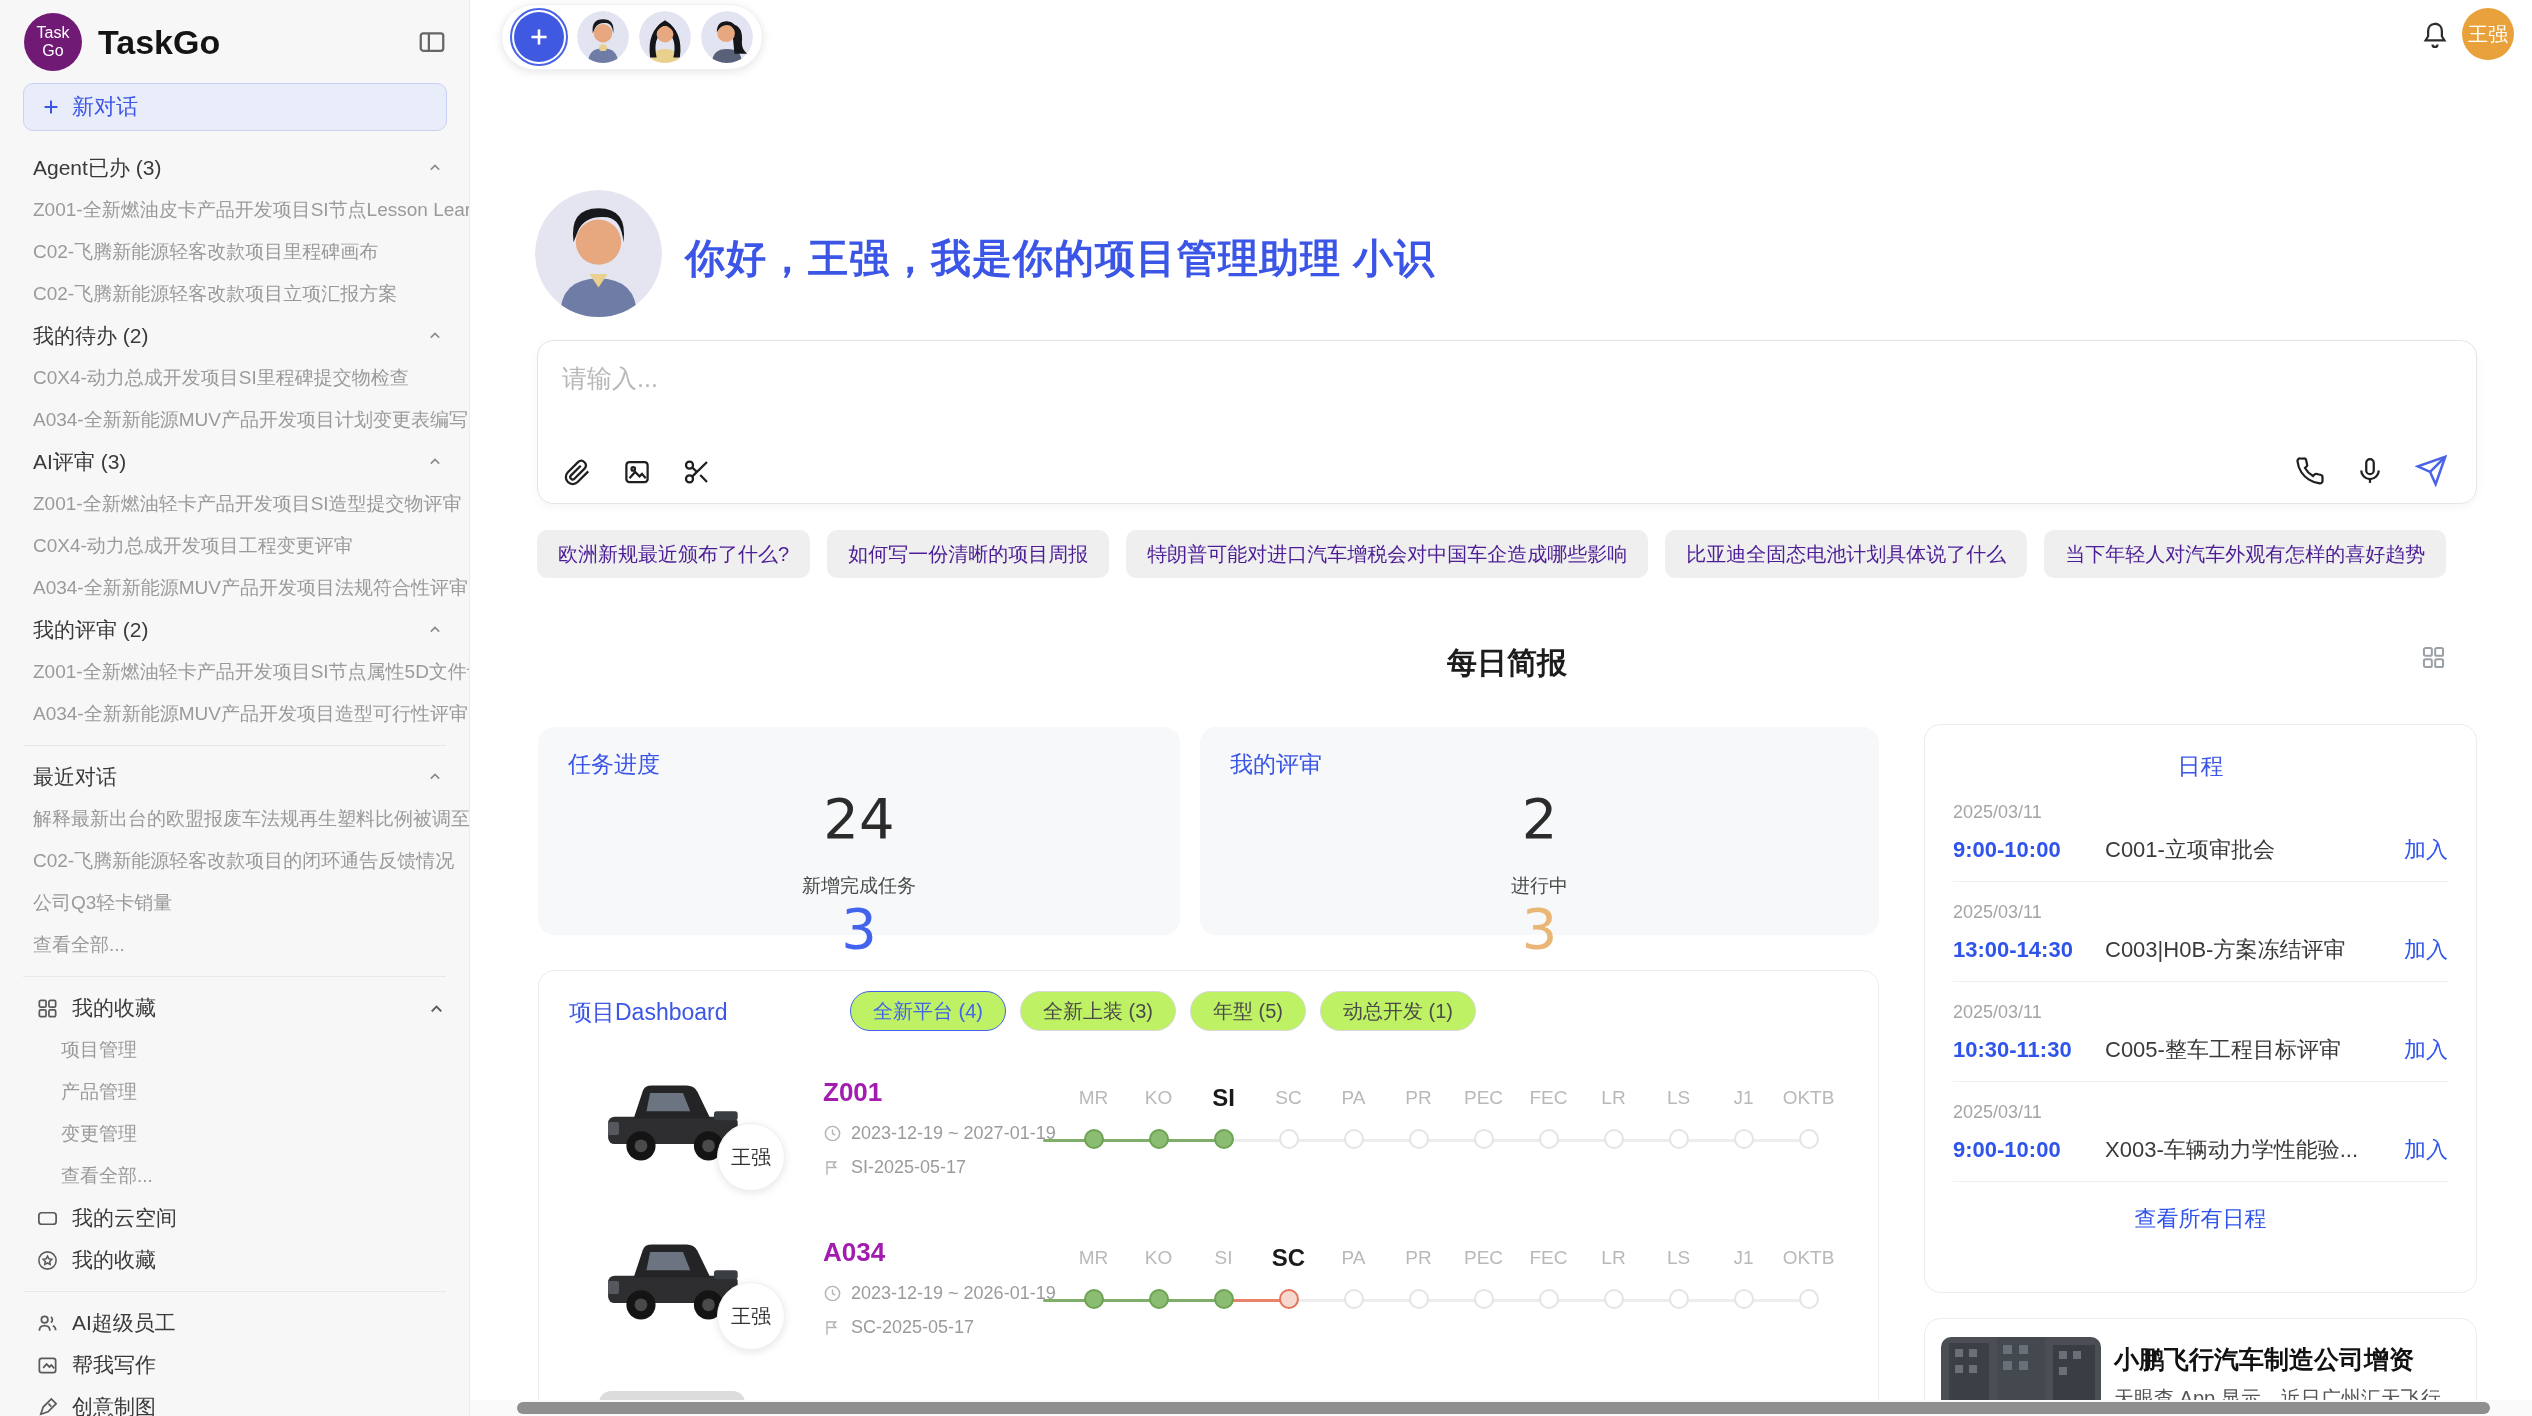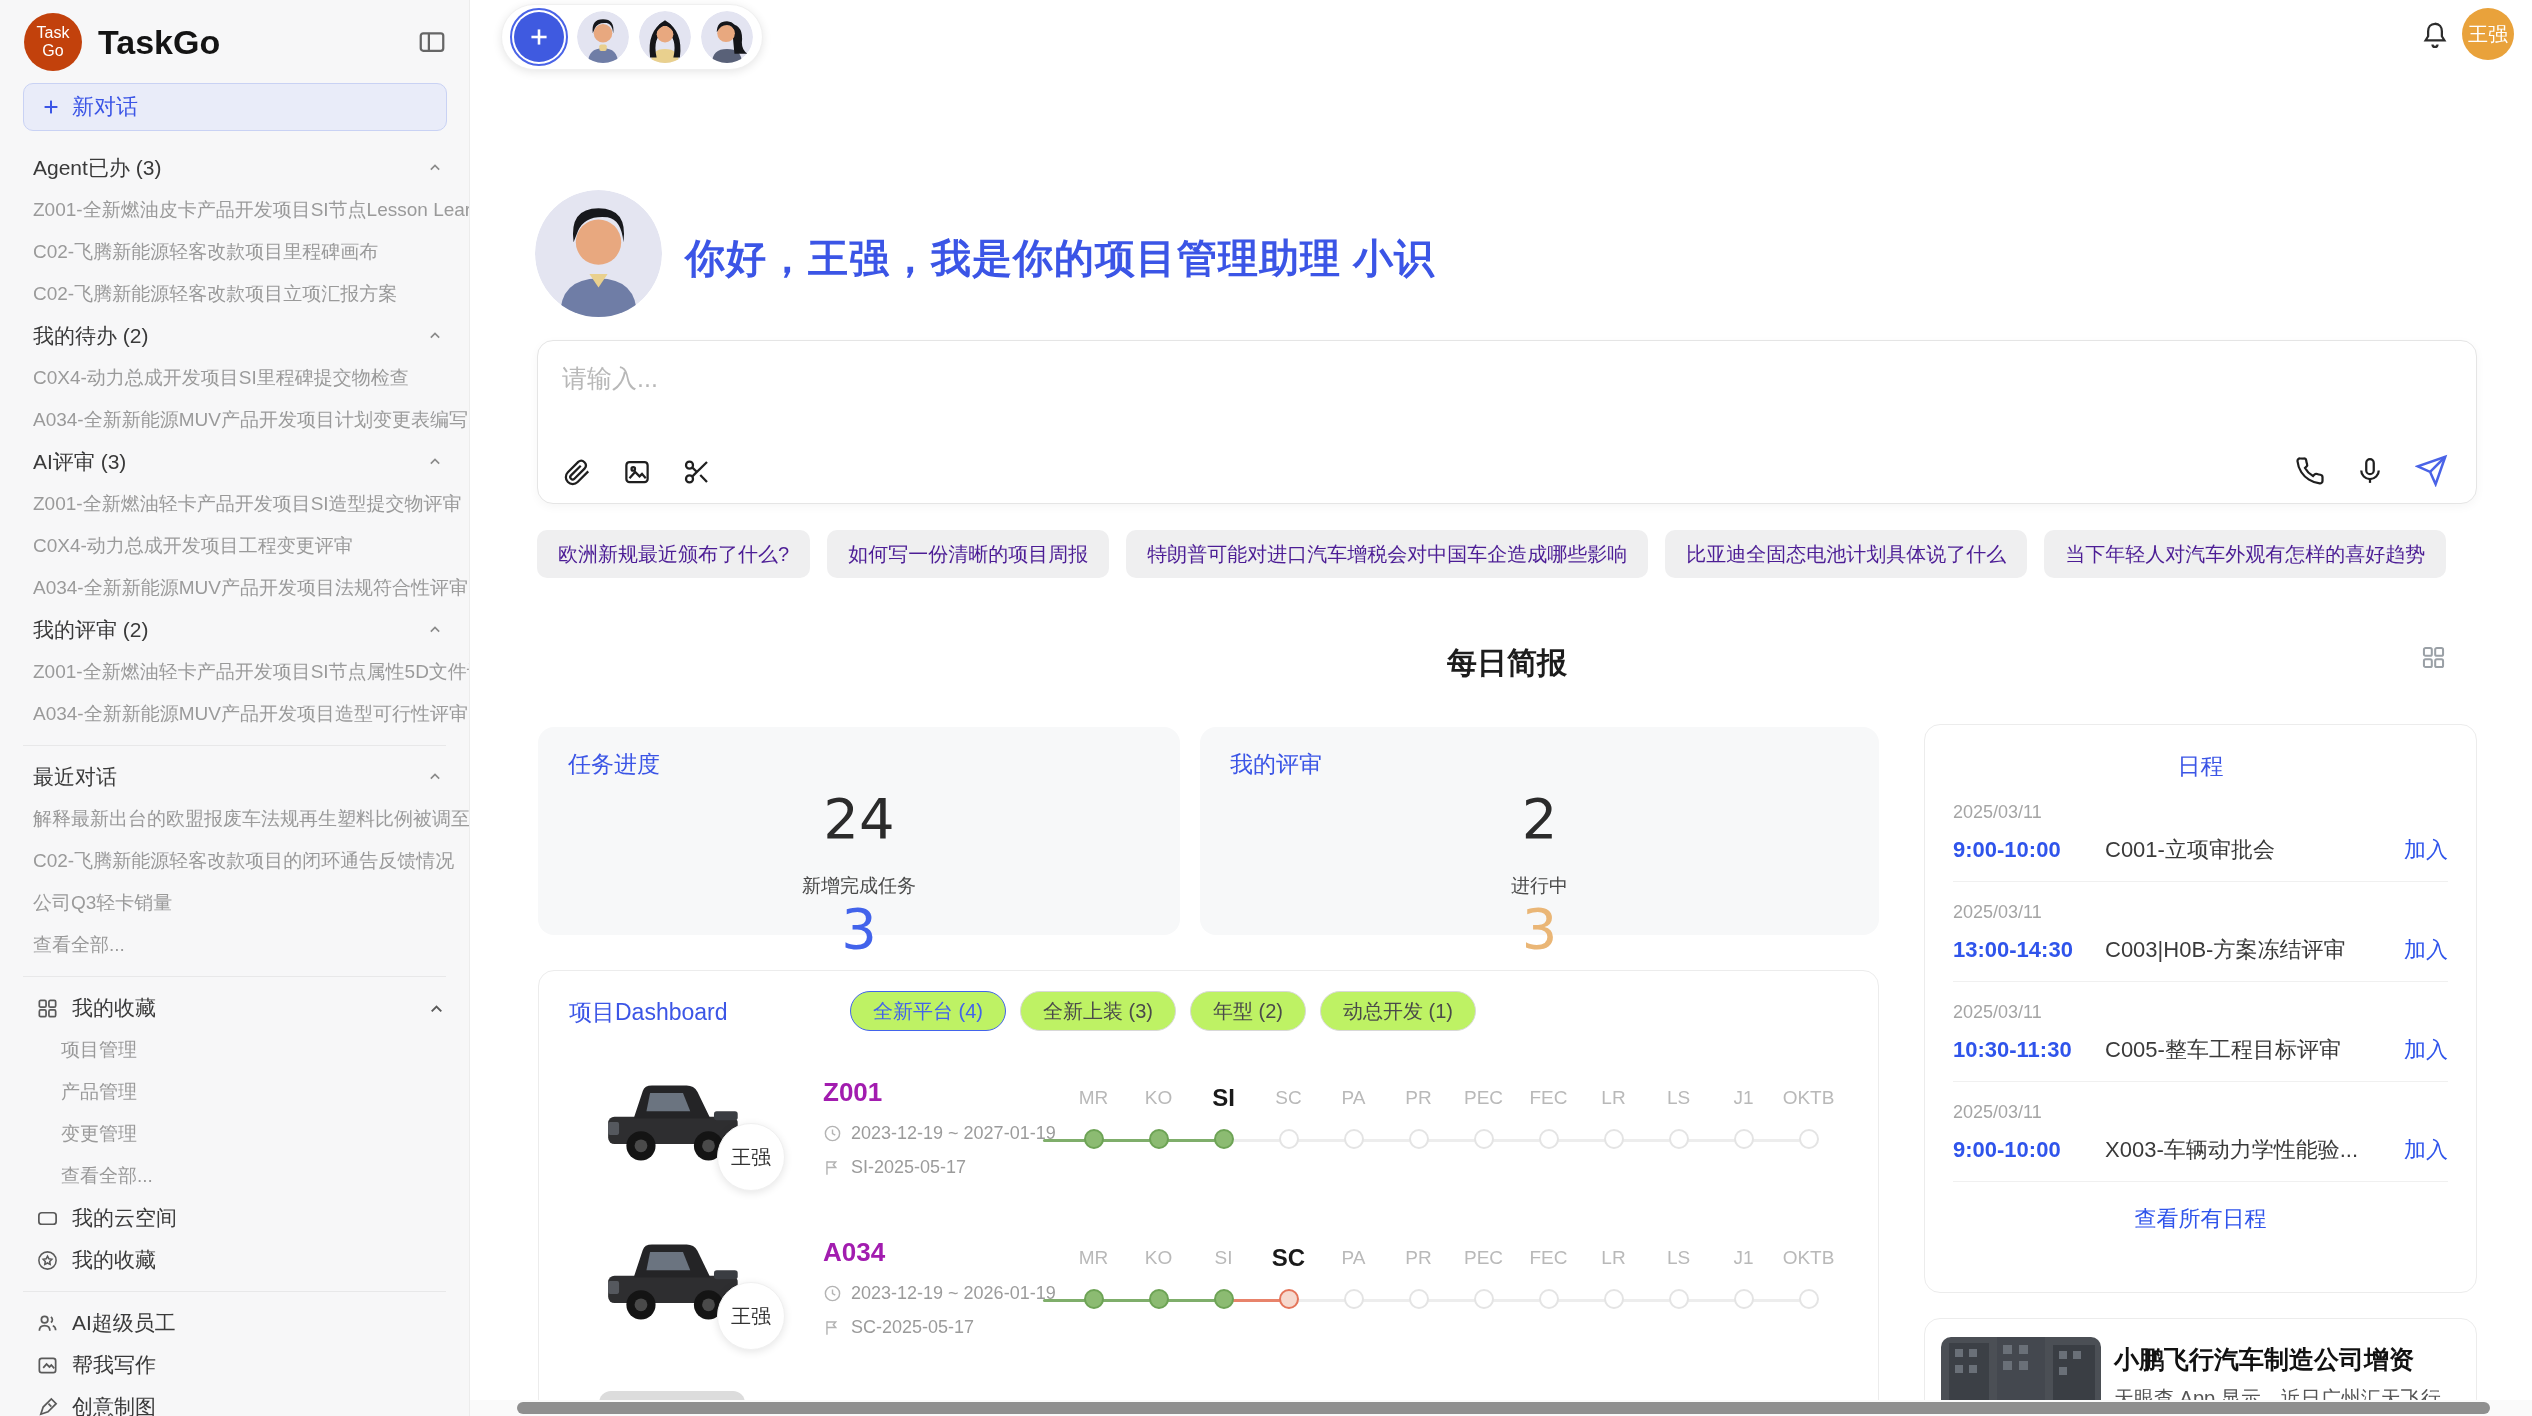--- a/index.html
+++ b/index.html
@@ -2,21 +2,21 @@
 <html><head>
 <meta charset="utf-8">
 <style>
   * { margin:0; padding:0; box-sizing:border-box; }
   body { font-family:"Liberation Sans","DejaVu Sans",sans-serif; background:#fff; }
   .screen { position:relative; width:2532px; height:1416px; overflow:hidden; background:#fff; }
 
   
   .sidebar { position:absolute; left:0; top:0; width:470px; height:1416px; background:#f7f7f8; border-right:1px solid #ececec; }
   .side-head { display:flex; align-items:center; padding:13px 22px 10px 24px; }
-  .logo { width:58px; height:58px; border-radius:50%; background:#c2410c; color:#fff; display:flex; flex-direction:column; align-items:center; justify-content:center; font-size:16px; line-height:18px; }
+  .logo { width:58px; height:58px; border-radius:50%; background:#701a75; color:#fff; display:flex; flex-direction:column; align-items:center; justify-content:center; font-size:16px; line-height:18px; }
   .app-title { margin-left:16px; font-size:34px; font-weight:700; color:#141414; }
   .collapse { margin-left:auto; color:#666; width:30px; height:30px; cursor:pointer; }
   .new-chat { margin:2px 22px 16px 23px; height:48px; border:1px solid #c9d2f4; background:#e9ecf9; color:#3b55e6; border-radius:10px; display:flex; align-items:center; padding-left:16px; font-size:22px; gap:10px; cursor:pointer; }
   .new-chat svg { width:22px; height:22px; }
   .srow { height:42px; display:flex; align-items:center; padding:0 24px 0 33px; white-space:nowrap; overflow:hidden; }
   .shead { color:#3a3a3a; font-size:21px; justify-content:space-between; }
   .shead .chev { color:#8a8a8a; width:20px; height:20px; flex:0 0 auto; }
   .sitem { color:#9a9a9a; font-size:19px; cursor:pointer; }
   .ssub { padding-left:61px; }
   .sdivider { margin:10px 23px; border-top:1px solid #e8e8e9; }
@@ -408,21 +408,21 @@
         <div class="stat-label">待评审</div>
       </div>
     </div>
   </div>
 
   <div class="dash-card">
     <div class="dash-title">项目Dashboard</div>
     <div class="tabs">
       <div class="tab active">全新平台 (4)</div>
       <div class="tab">全新上装 (3)</div>
-      <div class="tab">年型 (2)</div>
+      <div class="tab">年型 (5)</div>
       <div class="tab">动总开发 (1)</div>
     </div>
 
     <div class="truck" style="left:60px;top:100px">
       <svg viewBox="0 0 160 110">
           <rect x="10" y="50" width="142" height="30" rx="7" fill="#2e2e30"></rect>
           <path d="M38 52 L48 22 Q50 16 58 16 L96 16 Q104 16 108 23 L122 52 Z" fill="#242426"></path>
           <path d="M56 24 L92 24 L100 44 L52 44 Z" fill="#6b7480"></path>
           <rect x="10" y="56" width="12" height="14" rx="2" fill="#55585e"></rect>
           <rect x="126" y="44" width="26" height="10" rx="3" fill="#3a3d42"></rect>

